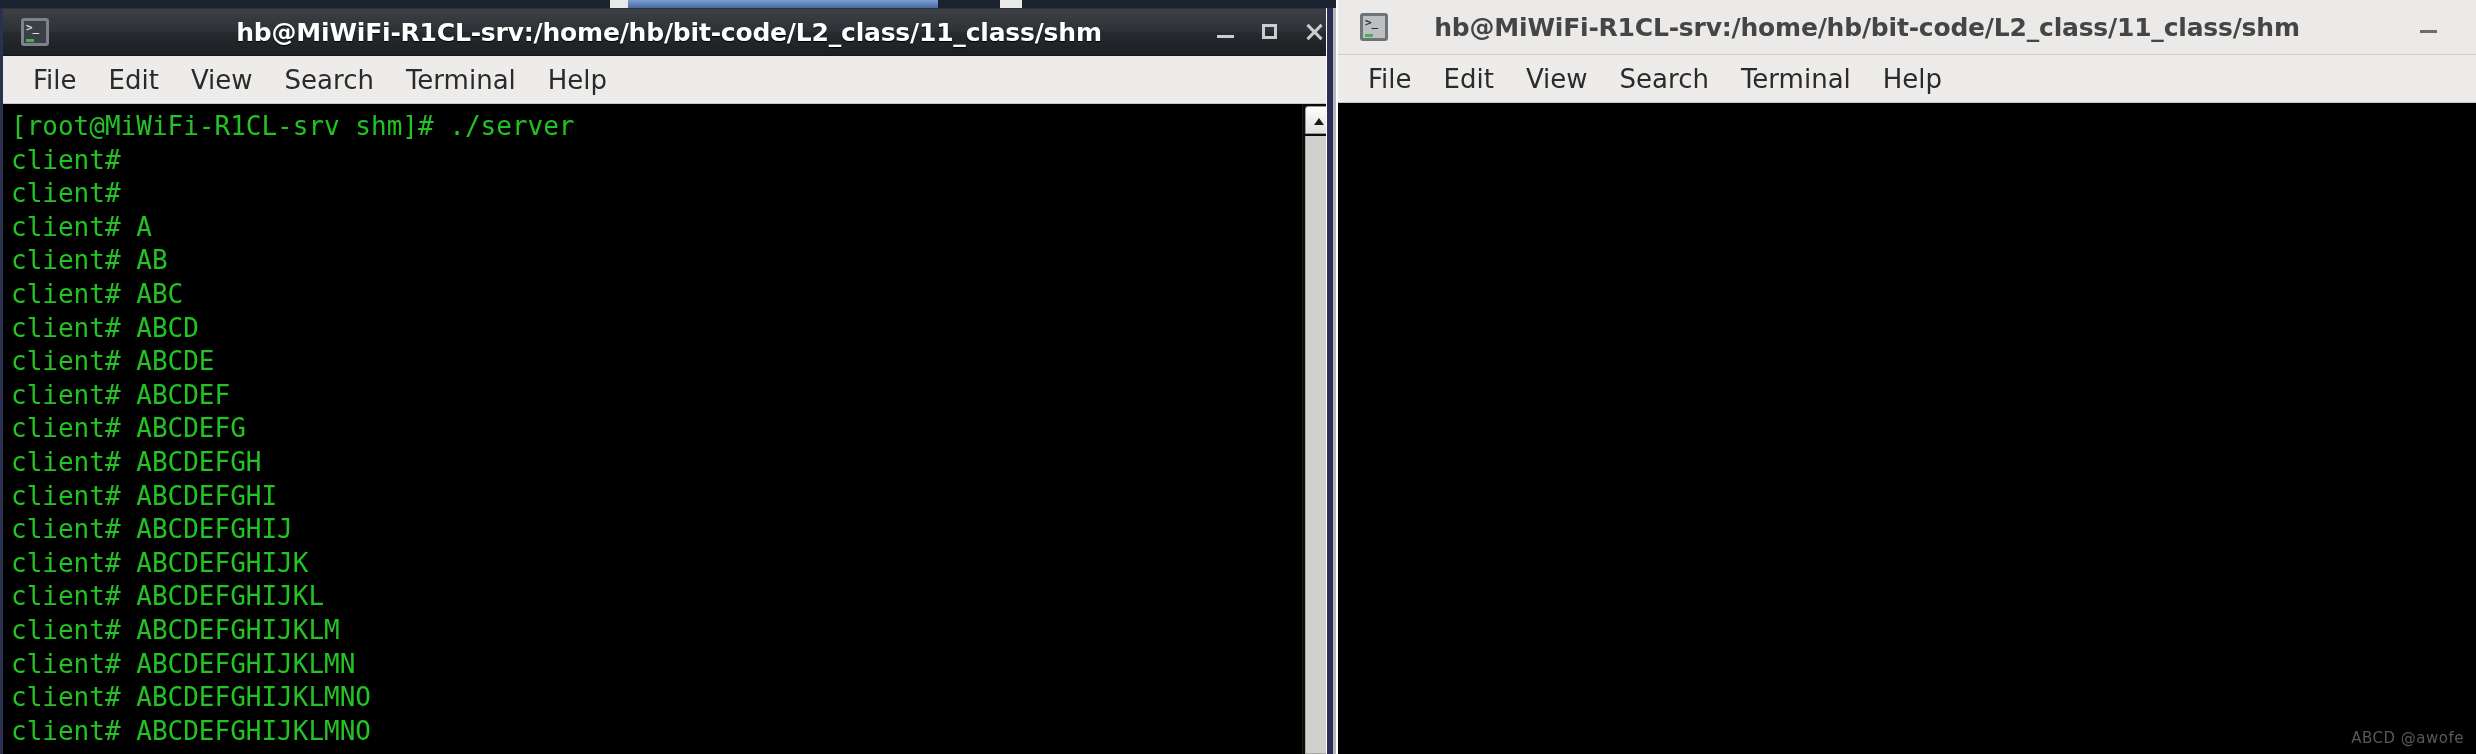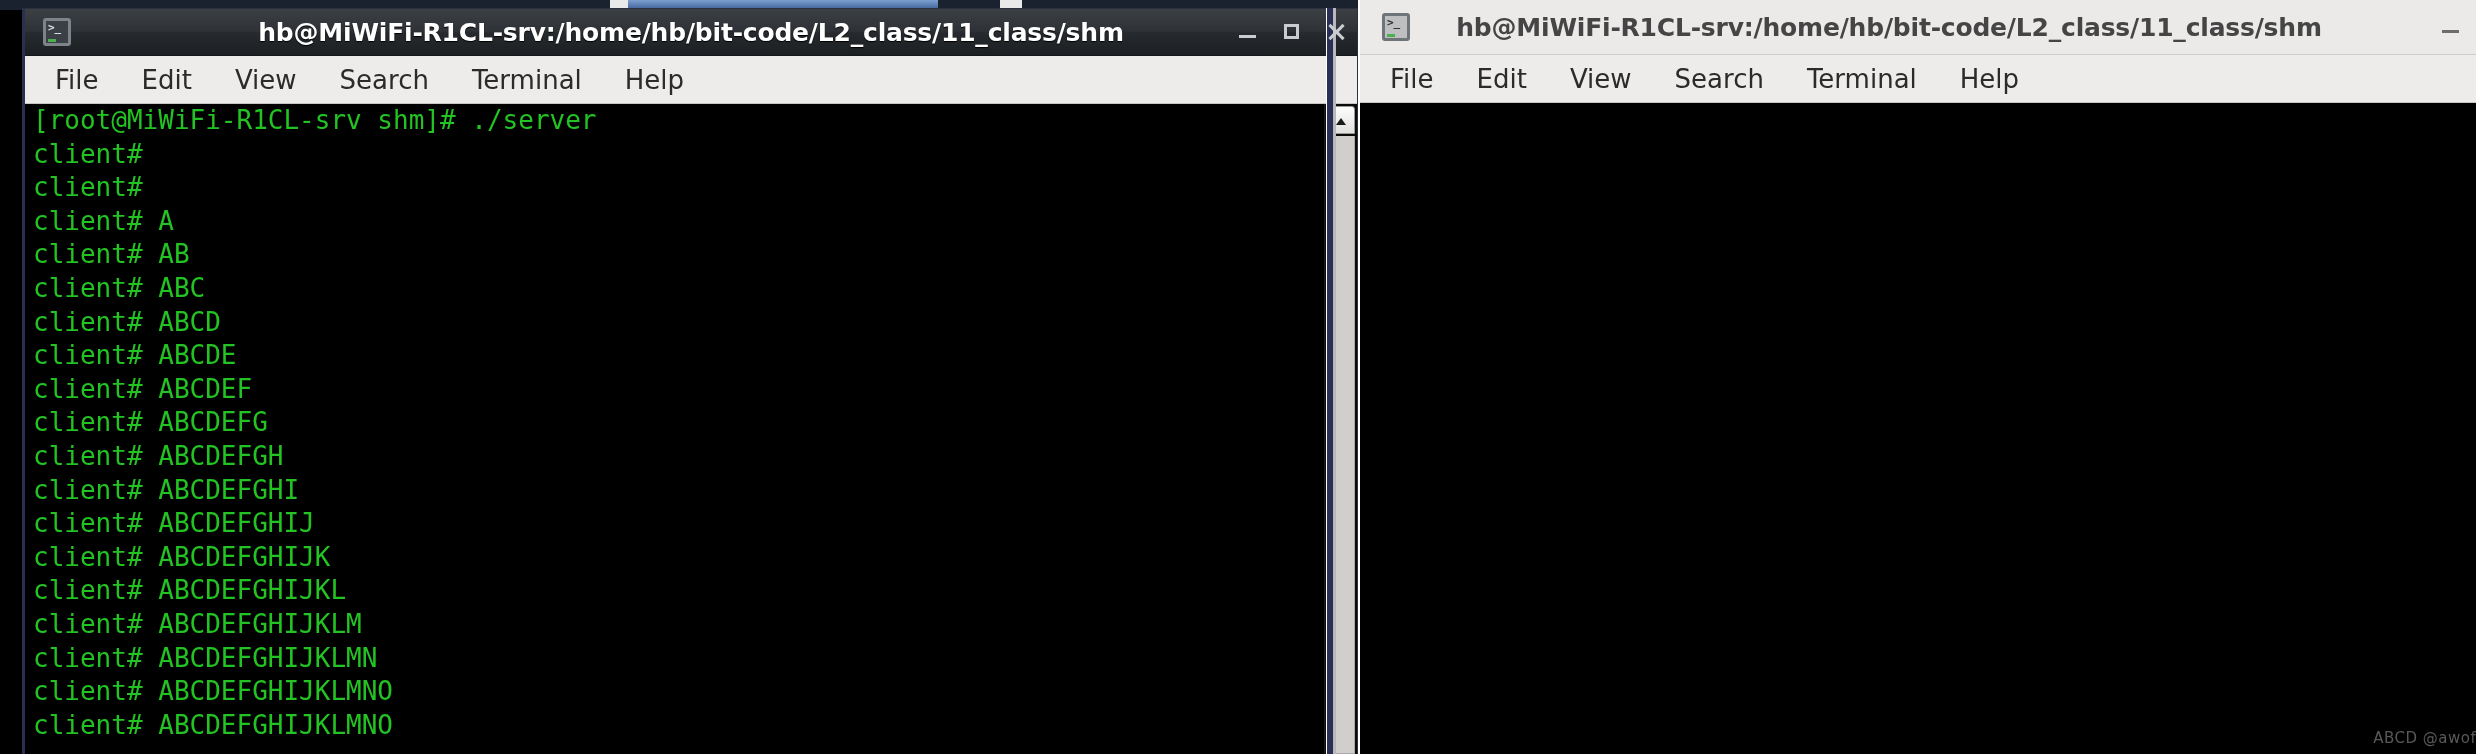--- a/index.html
+++ b/index.html
@@ -24,21 +24,20 @@
   .taskbar-sliver .tb-chip {
     position: absolute; top: 0; height: 10px;
     background: linear-gradient(180deg, #7d9fd0, #3a5e96);
   }
   .taskbar-sliver .tb-chip.white { background: #e9e9e9; }
 
   
   .win {
     position: absolute;
     box-sizing: border-box;
-    margin-left: 22px;
   }
   #win1 {
     left: 0px; top: 8px;
     width: 1336px; height: 746px;
     border: 1px solid #2b3141;
     border-left: 3px solid #2a3050;
     background: #000;
   }
   #win1 .titlebar {
     position: relative;
@@ -106,42 +105,41 @@
   .wb-close::before { transform: rotate(45deg); }
   .wb-close::after  { transform: rotate(-45deg); }
 
   .menubar {
     height: 48px;
     background: #edecea;
     border-bottom: 1px solid #c8c6c2;
     display: flex; align-items: center;
     padding-left: 14px;
     box-sizing: border-box;
-    gap: 11px;
   }
   .menubar .mi {
     color: #2b2b2b;
     font-size: 26px;
     font-family: "DejaVu Sans", sans-serif;
     padding: 2px 16px;
     cursor: default;
     white-space: nowrap;
   }
 
   .termwrap {
     position: relative;
     background: #000;
     overflow: hidden;
   }
   #win1 .termwrap { height: 650px; }
   #win2 .termwrap { height: 650px; }
 
   .termtext {
     position: absolute;
-    left: 8px; top: 0; right: 0;
+    left: 8px; top: 6px; right: 0;
     color: #22c322;
     font-family: "DejaVu Sans Mono", "Liberation Mono", monospace;
     font-size: 26px;
     line-height: 33.6px;
     white-space: pre;
     letter-spacing: 0px;
   }
   .termtext .ln { display: block; height: 33.6px; }
 
   

